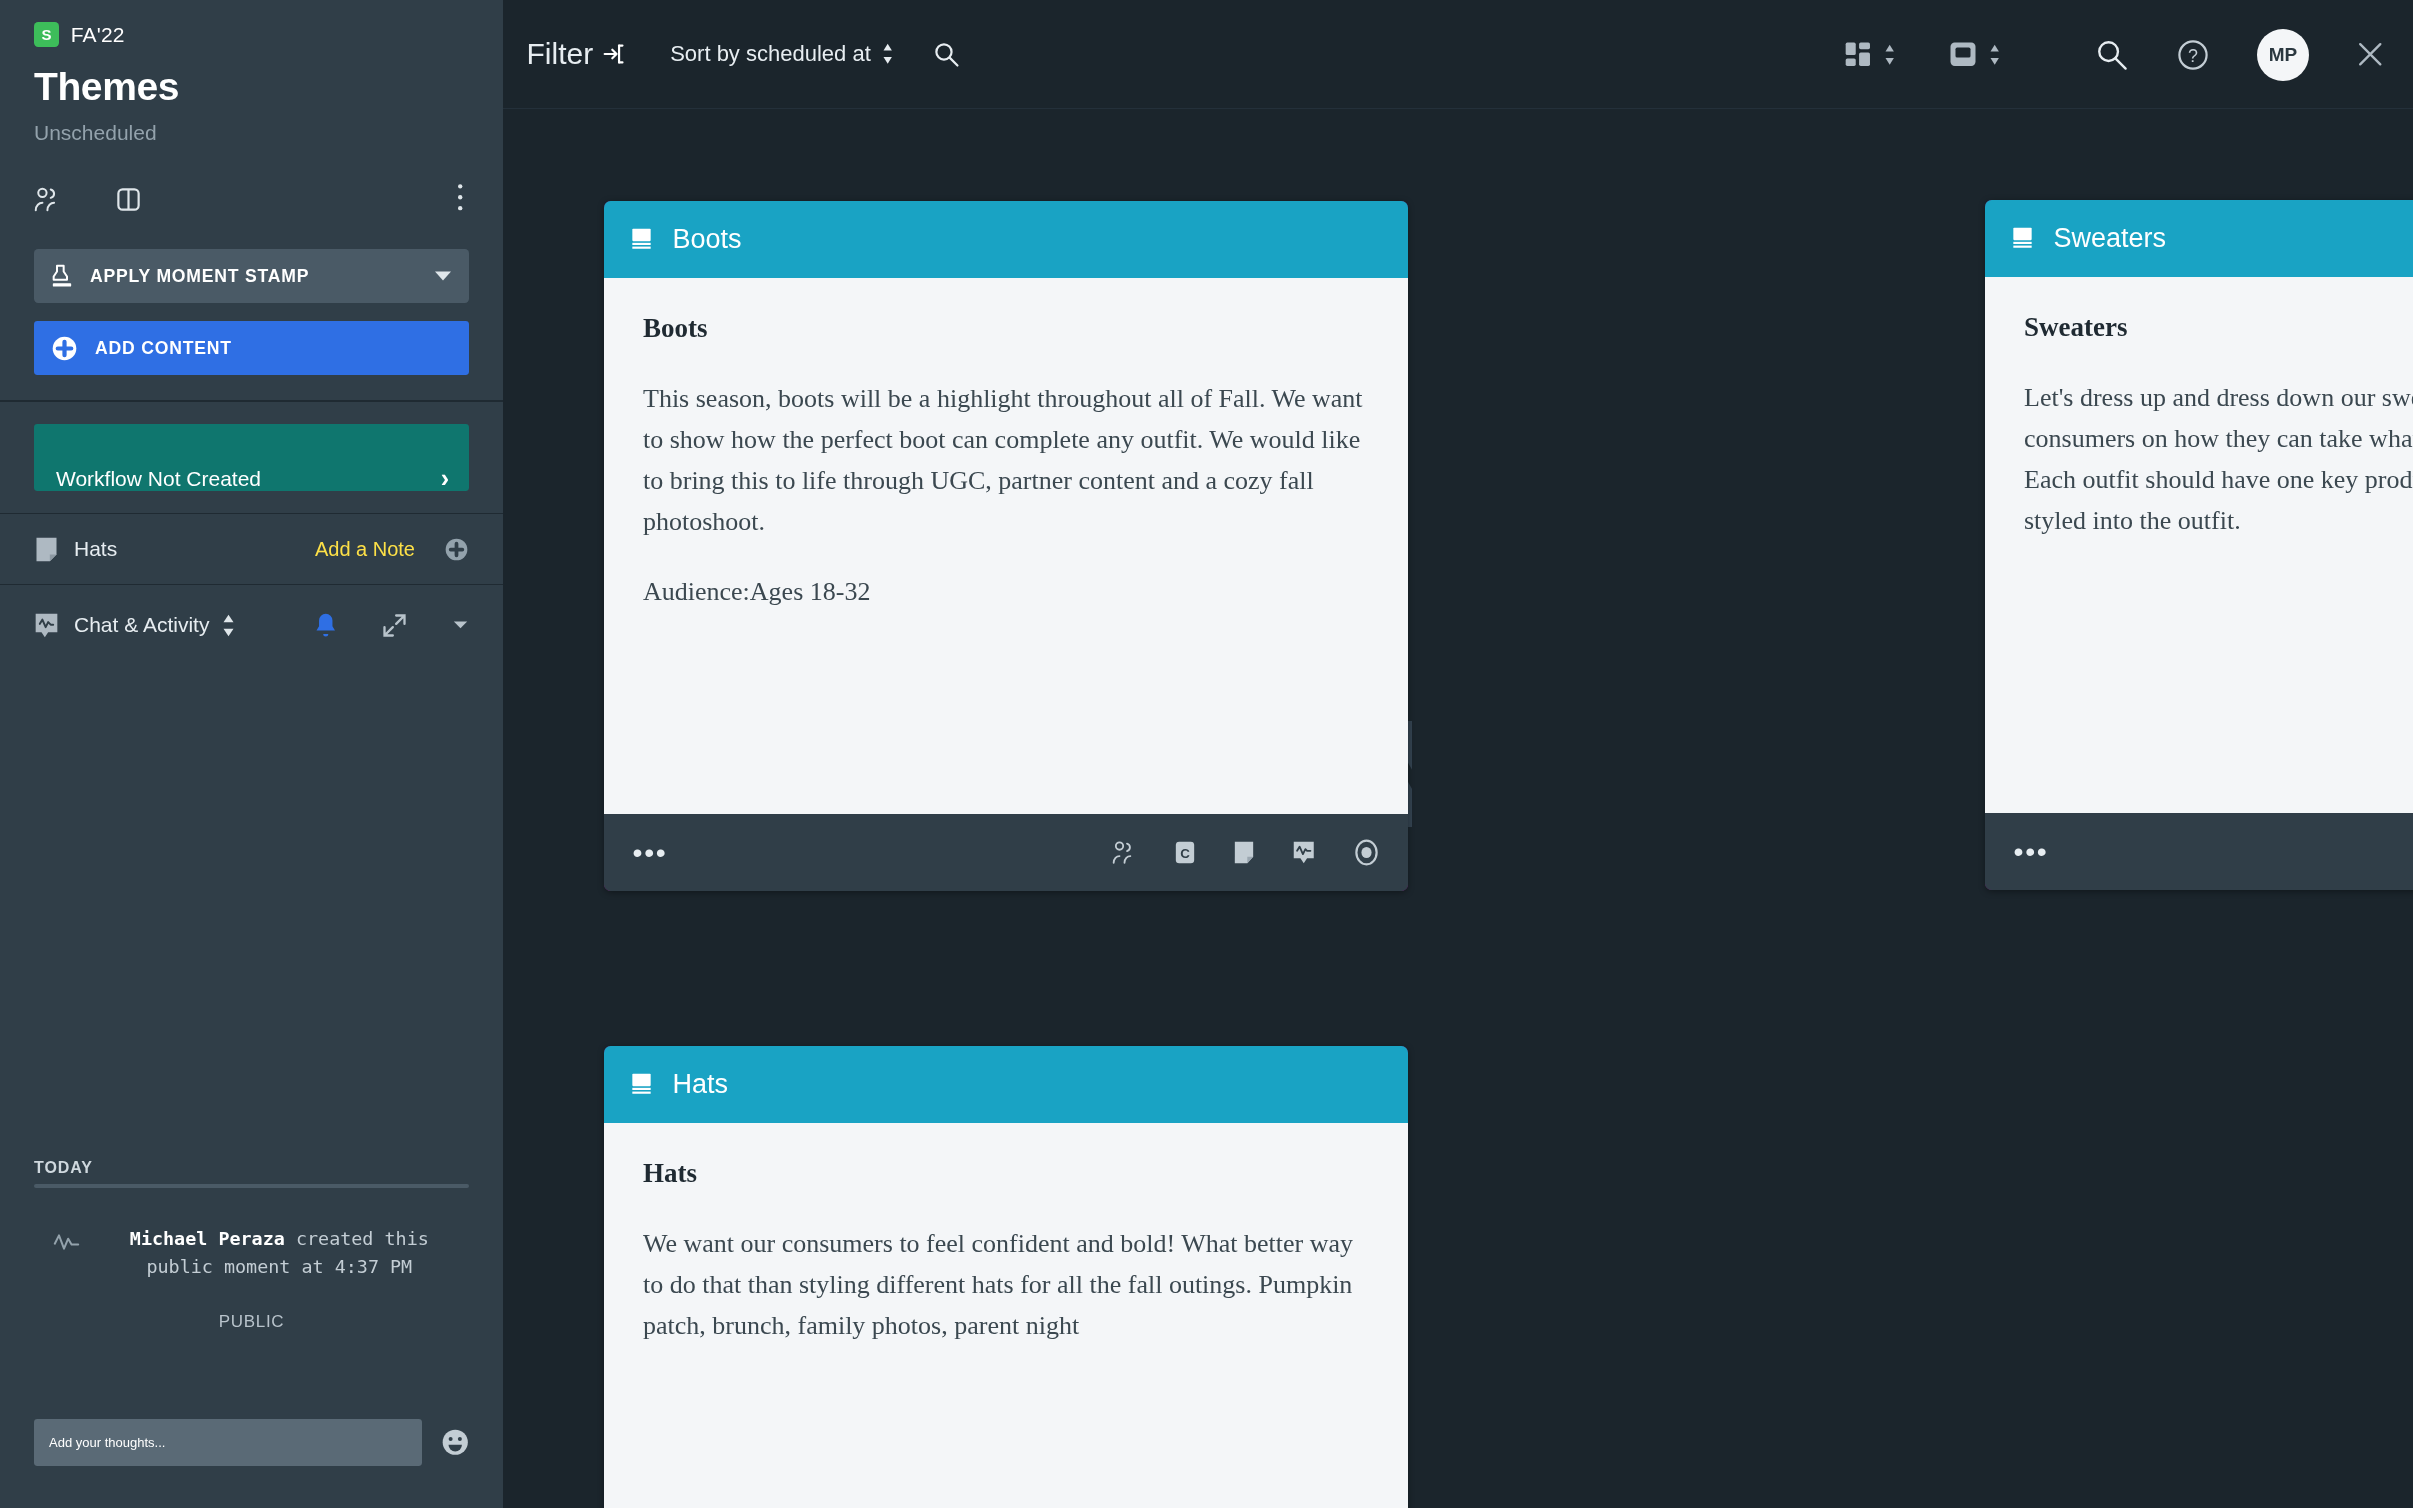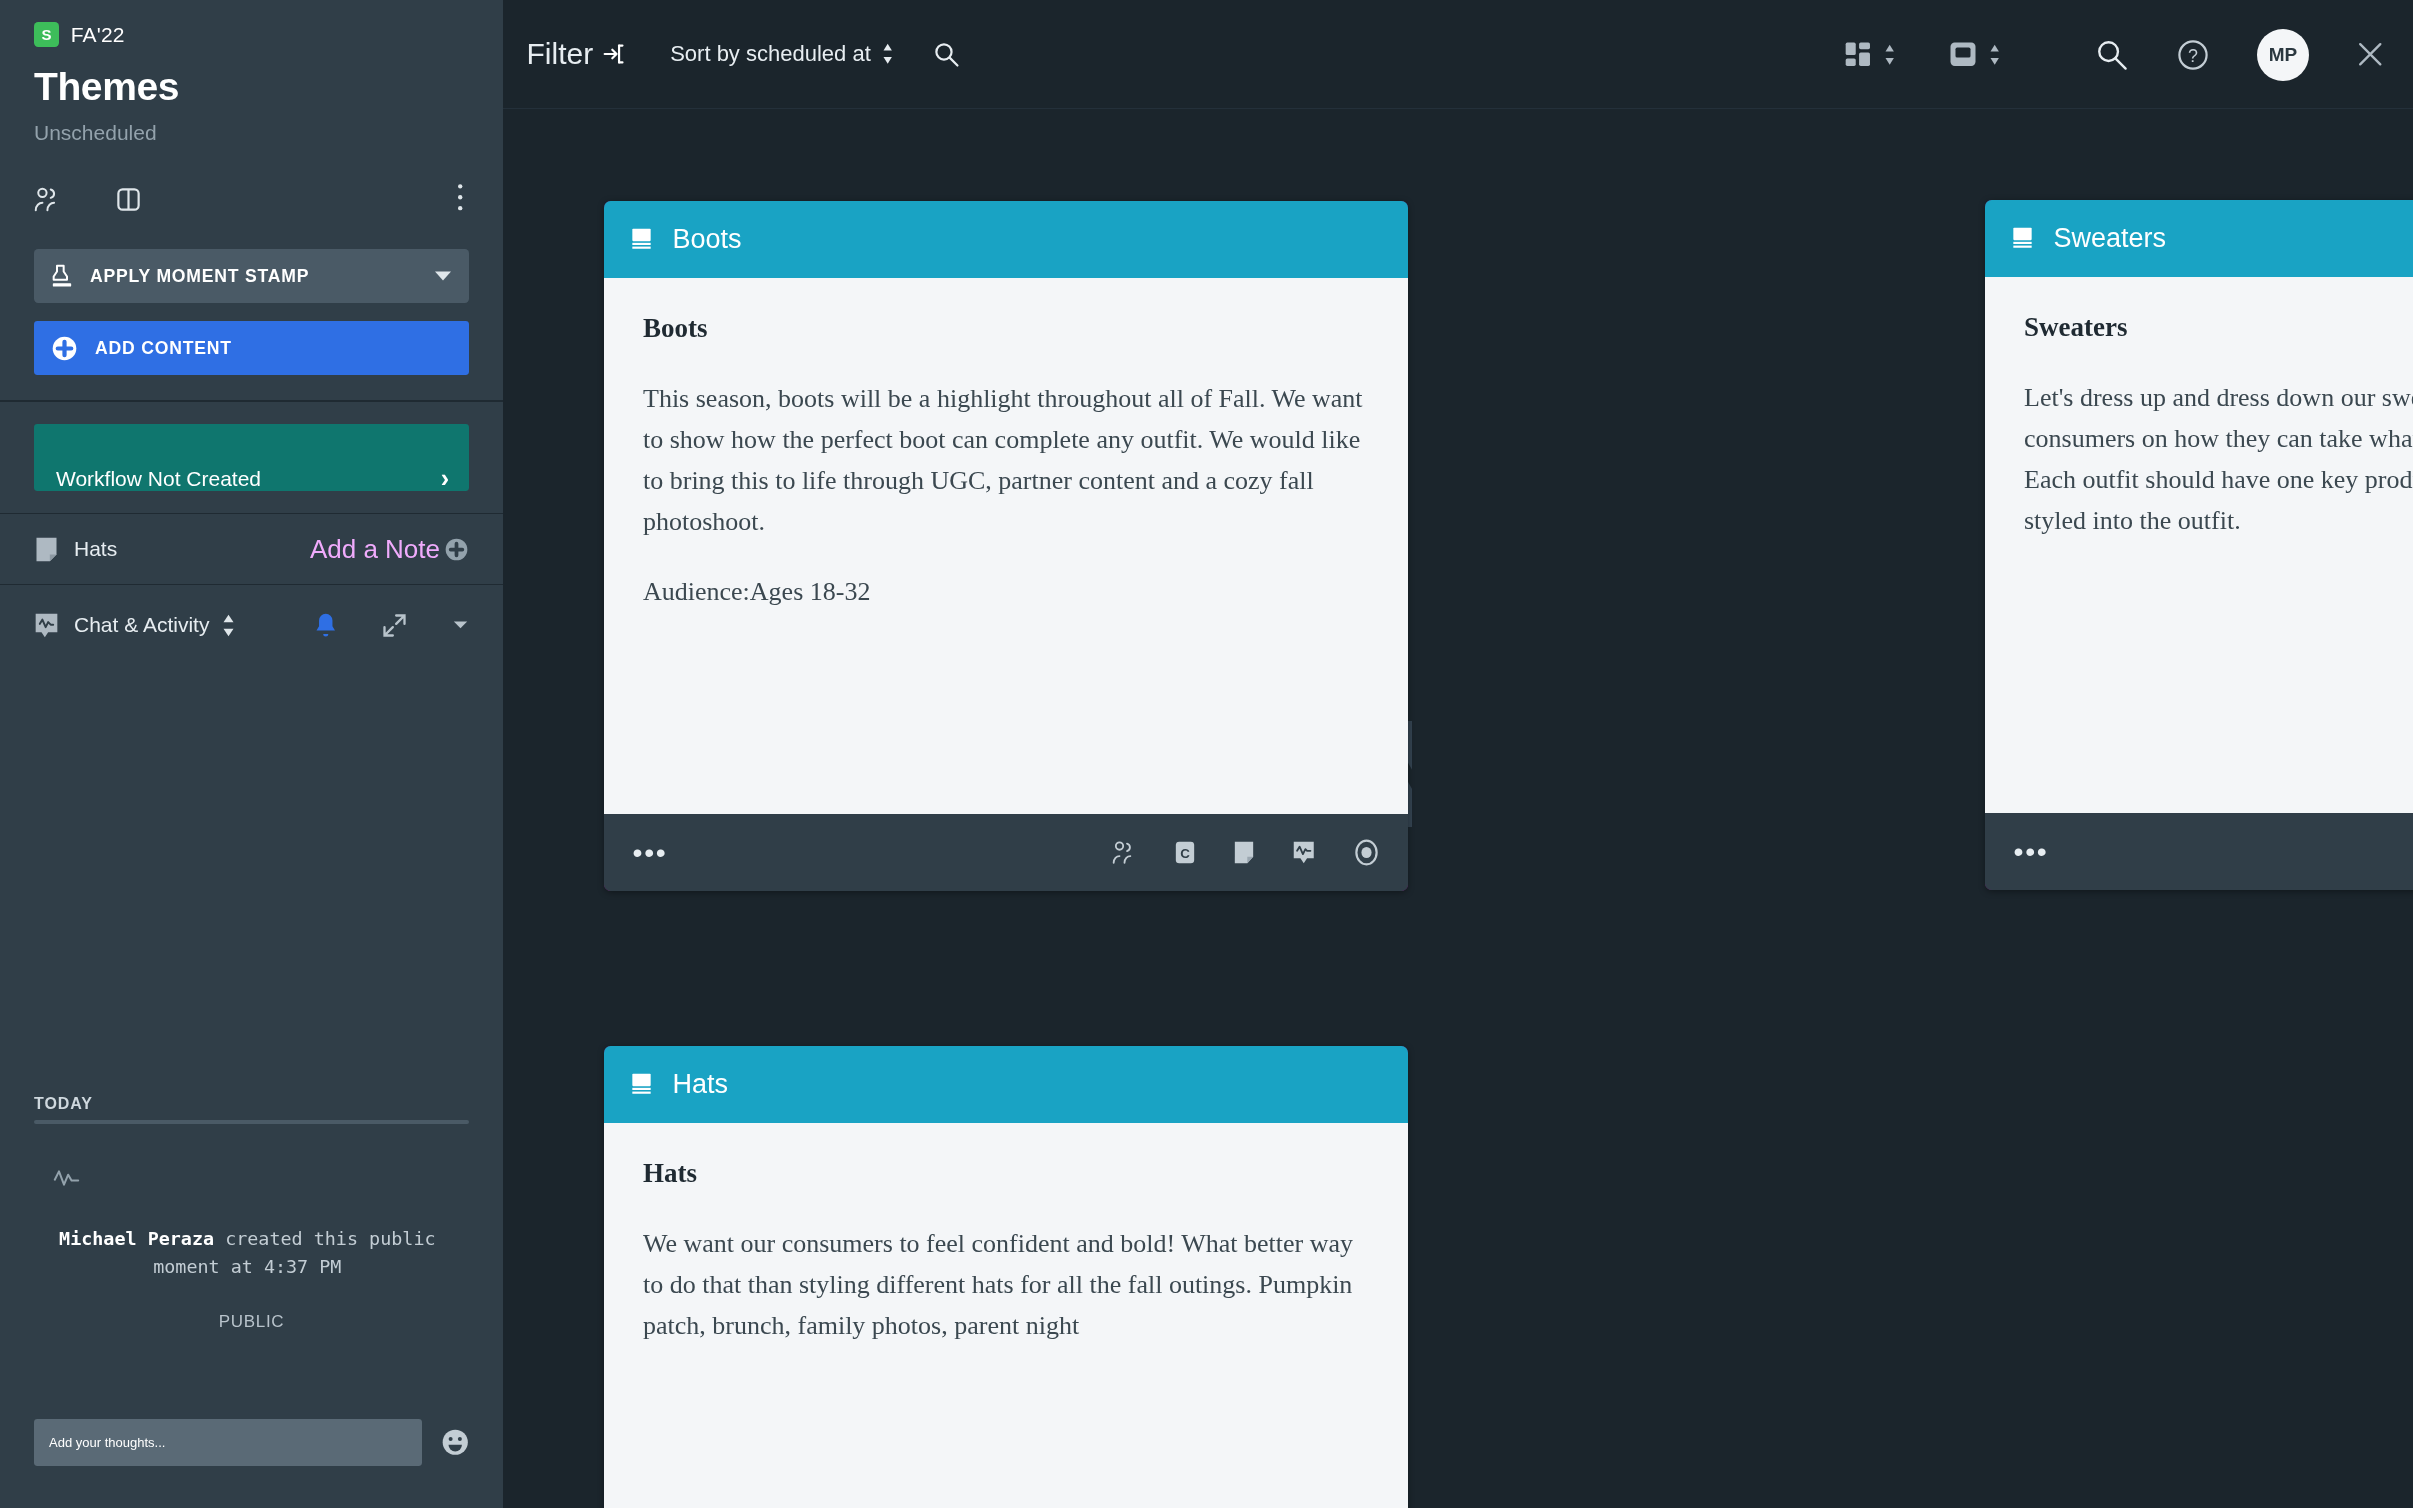--- a/index.html
+++ b/index.html
@@ -66,33 +66,33 @@
     color: #fff; font-size: 21px; position: relative; cursor: pointer;
   }
   .wf-box .chev { position: absolute; right: 20px; color: #fff; font-size: 25px; font-weight: bold; line-height: 1; }
 
   .row-note {
     height: 72px; display: flex; align-items: center; padding: 0 34px;
     border-top: 1.7px solid #1f2a32; border-bottom: 1.7px solid #1f2a32;
   }
   .row-note .nlabel { color: #e7edf1; font-size: 21px; margin-left: 15px; }
   .row-note .spacer { flex: 1; }
-  .row-note .addnote { color: #f0abfc; font-size: 26px; margin-right: 4px; cursor: pointer; }
+  .row-note .addnote { color: #fde047; font-size: 20px; margin-right: 29px; cursor: pointer; }
 
   .row-chat { height: 80px; display: flex; align-items: center; padding: 0 34px; }
   .row-chat .clabel { color: #e7edf1; font-size: 21px; margin-left: 15px; }
   .row-chat .updown { margin-left: 11.7px; cursor: pointer; }
   .row-chat .spacer { flex: 1; }
   .row-chat .ri { margin-left: 45px; cursor: pointer; }
 
   .feed { flex: 1; position: relative; }
   .today-wrap { position: absolute; left: 34px; right: 34px; bottom: 176px; }
   .today-lbl { color: #cfd8de; font-size: 16px; font-weight: bold; letter-spacing: 0.9px; }
   .today-rule { height: 4.2px; background: #4a5a66; border-radius: 2.5px; margin-top: 6.7px; }
-  .feed-item { display: flex; margin-top: 37px; flex-direction: column; }
+  .feed-item { display: flex; margin-top: 37px; }
   .feed-icon { width: 64px; flex: 0 0 64px; display:flex; justify-content:center; padding-top: 6.7px;}
   .feed-text {
     color: #c3cdd4; font-family: "DejaVu Sans Mono", monospace;
     font-size: 18.4px; line-height: 1.55; text-align: center; flex: 1; padding-right: 8.4px;
   }
   .feed-text b { color: #ffffff; font-weight: bold; }
   .feed-public { text-align: center; color: #b8c3cb; font-size: 17px; letter-spacing: 0.7px; margin-top: 30px; }
 
   .composer { position: absolute; left: 34px; right: 34px; bottom: 42px; display: flex; align-items: center; }
   .composer input {

